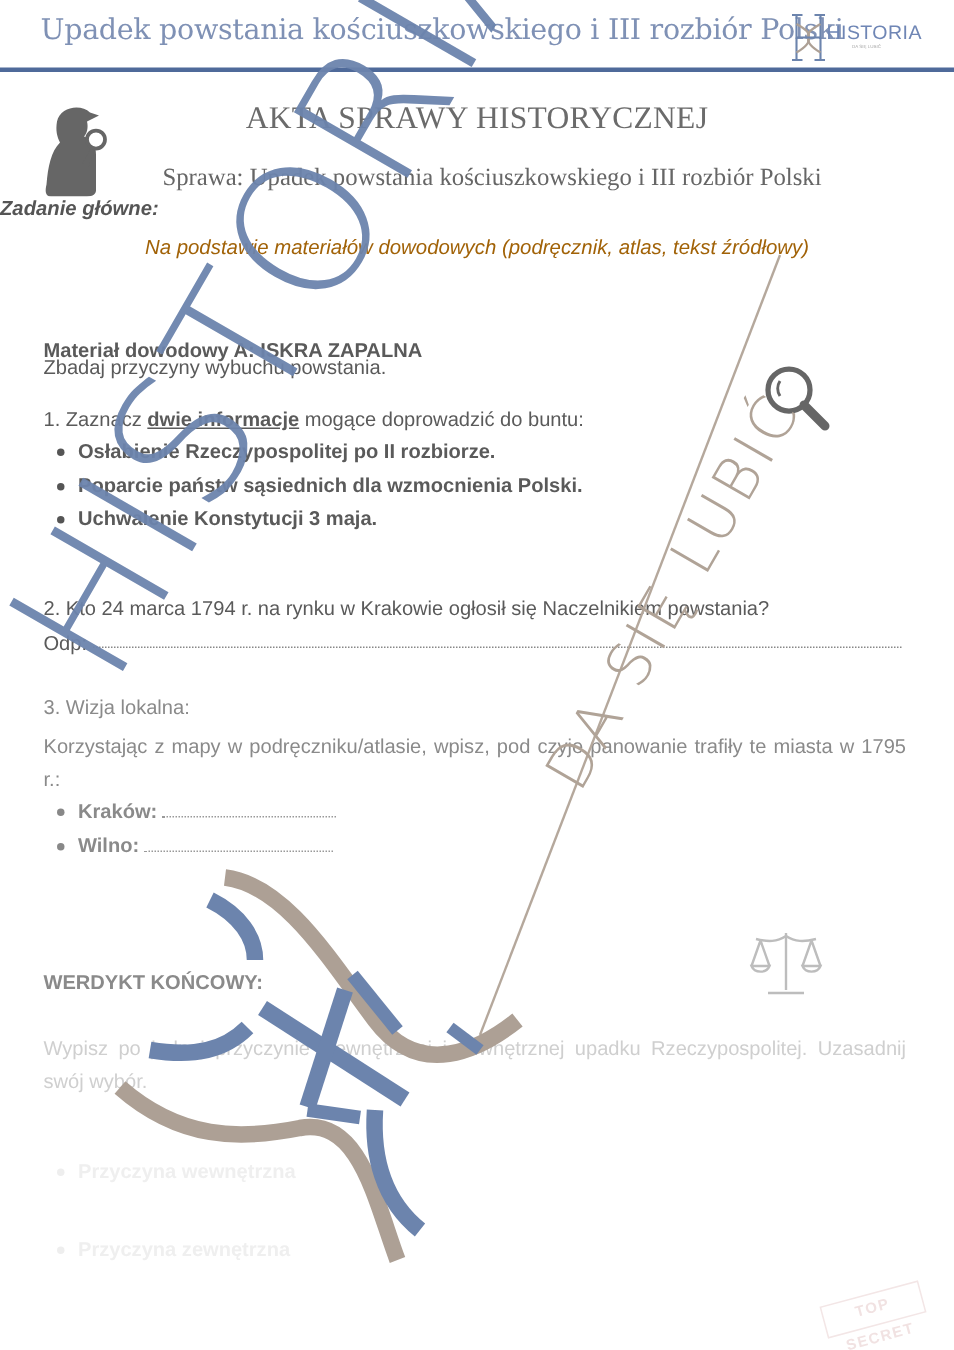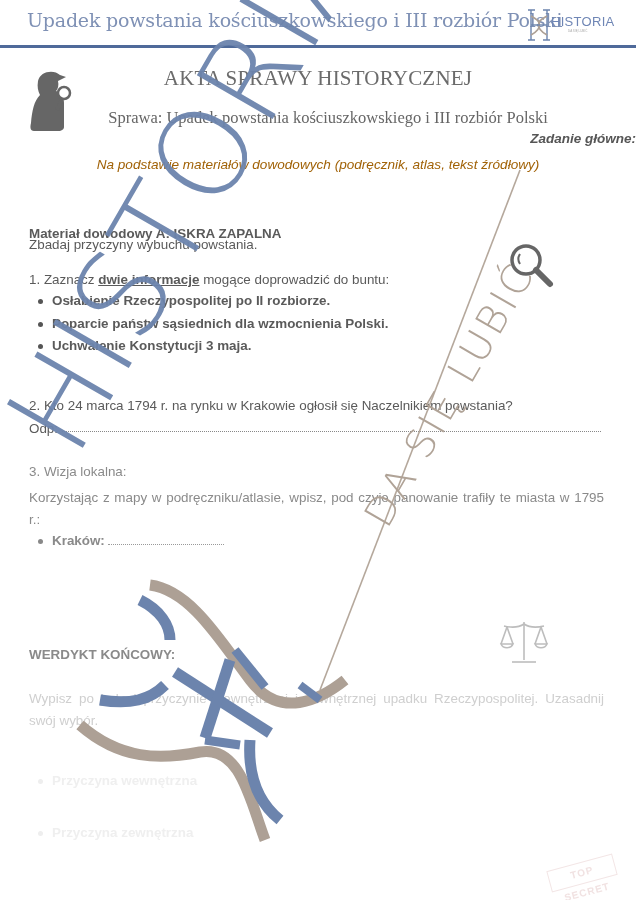--- a/index.html
+++ b/index.html
@@ -8,21 +8,21 @@
     .header { position: absolute; left: 0; top: 0; width: 636px; height: 48px; }
     .header-title { position: absolute; left: 27px; top: 9px; font-family: "DejaVu Serif", serif; font-size: 19px; color: #7f91b5; letter-spacing: -0.2px; white-space: nowrap; }
     .header-rule { position: absolute; left: 0; top: 45px; width: 636px; height: 3px; background: #4f6a9a; }
     .brand { position: absolute; left: 528px; top: 8px; width: 104px; height: 34px; }
     .brand-name { position: absolute; left: 23px; top: 6px; font-family: "Liberation Sans", sans-serif; font-size: 13px; color: #6f86b5; letter-spacing: 0.3px; }
     .brand-sub { position: absolute; left: 40px; top: 21px; font-family: "Liberation Sans", sans-serif; font-size: 3px; color: #aaa; }
 
     .detective { position: absolute; left: 28px; top: 67px; width: 52px; height: 64px; }
     .doc-title { position: absolute; left: 0; width: 636px; top: 66px; text-align: center; font-family: "Liberation Serif", serif; font-size: 21px; color: #6b6b6b; letter-spacing: 0.2px; }
     .case-line { position: absolute; left: 0; width: 636px; padding-left: 20px; box-sizing: border-box; top: 108px; text-align: center; font-family: "Liberation Serif", serif; font-size: 16.5px; color: #666; }
-    .task-heading { position: absolute; left: 0; width: 636px; top: 131px; text-align: right; font-family: "Liberation Sans", sans-serif; font-weight: bold; font-style: italic; font-size: 13.5px; color: #555; }
+    .task-heading { position: absolute; left: 0; width: 636px; top: 131px; text-align: left; font-family: "Liberation Sans", sans-serif; font-weight: bold; font-style: italic; font-size: 13.5px; color: #555; }
     .task-body { position: absolute; left: 40px; width: 556px; top: 153px; text-align: center; font-family: "Liberation Sans", sans-serif; font-style: italic; font-size: 13.6px; line-height: 23px; color: #a16207; }
 
     .section { position: absolute; left: 29px; font-family: "Liberation Sans", sans-serif; font-size: 13.4px; color: #5a5a5a; }
     .evidence-heading { top: 214px; font-weight: bold; margin-top: 12px; }
     .evidence-sub { top: 237px; }
     .q1 { top: 272px; }
     .q1 u { font-weight: bold; }
     .bullets { position: absolute; left: 36px; margin: 0; padding: 0; list-style: none; font-family: "Liberation Sans", sans-serif; font-size: 13.4px; color: #5a5a5a; font-weight: bold; }
     .bullets li { position: relative; padding-left: 16px; height: 22.5px; line-height: 22.5px; }
     .bullets li::before { content: ""; position: absolute; left: 2px; top: 9px; width: 5px; height: 5px; border-radius: 50%; background: #555; }
@@ -99,20 +99,21 @@
 <div class="section q2">2. Kto 24 marca 1794 r. na rynku w Krakowie ogłosił się Naczelnikiem powstania?</div>
 <div class="section q2-answer">
   <span>Odp:</span>
   <span class="dots"></span>
 </div>
 
 <div class="section q3-heading faded">3. Wizja lokalna:</div>
 <div class="section q3-body faded">Korzystając z mapy w podręczniku/atlasie, wpisz, pod czyje panowanie trafiły te miasta w 1795 r.:</div>
 <ul class="bullets q3-list">
   <li><span>Kraków:</span><span class="fill k"></span></li>
+  <li><span>Wilno:</span><span class="fill w"></span></li>
 </ul>
 
 <div class="section verdict-heading">WERDYKT KOŃCOWY:</div>
 <div class="section verdict-body">Wypisz po jednej przyczynie wewnętrznej i zewnętrznej upadku Rzeczypospolitej. Uzasadnij swój wybór.</div>
 <ul class="bullets verdict-list">
   <li>Przyczyna wewnętrzna</li>
   <li>Przyczyna zewnętrzna</li>
 </ul>
 
 <svg class="magnifier" viewBox="0 0 52 52">

